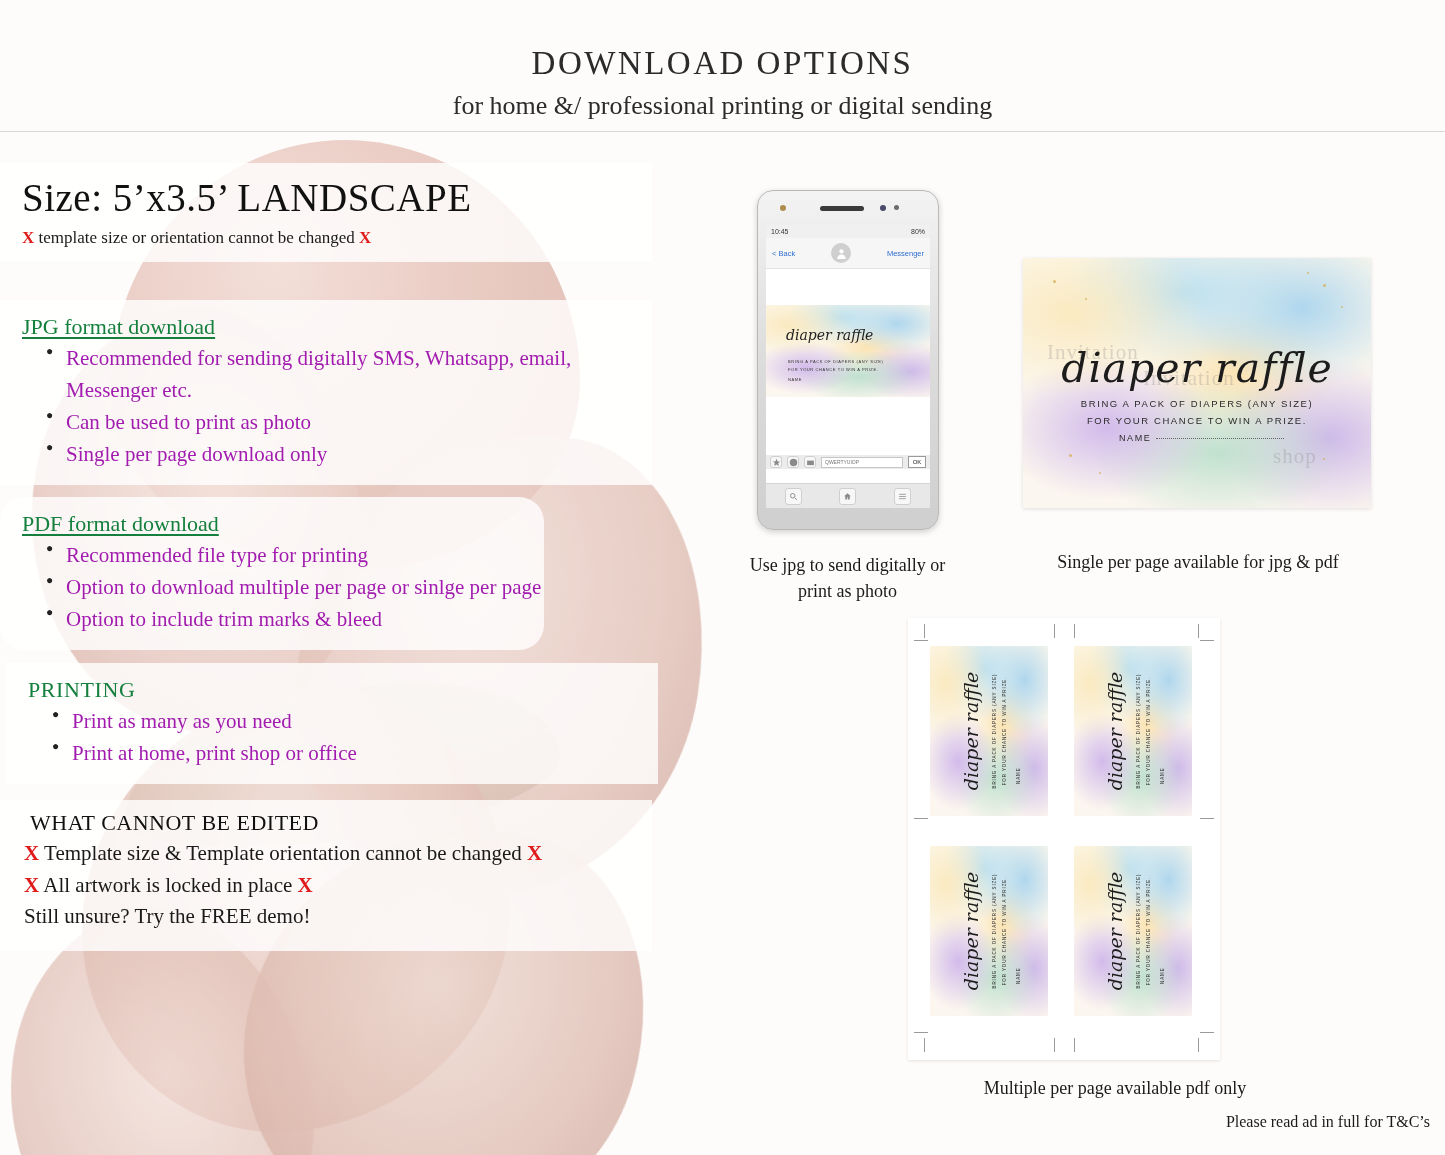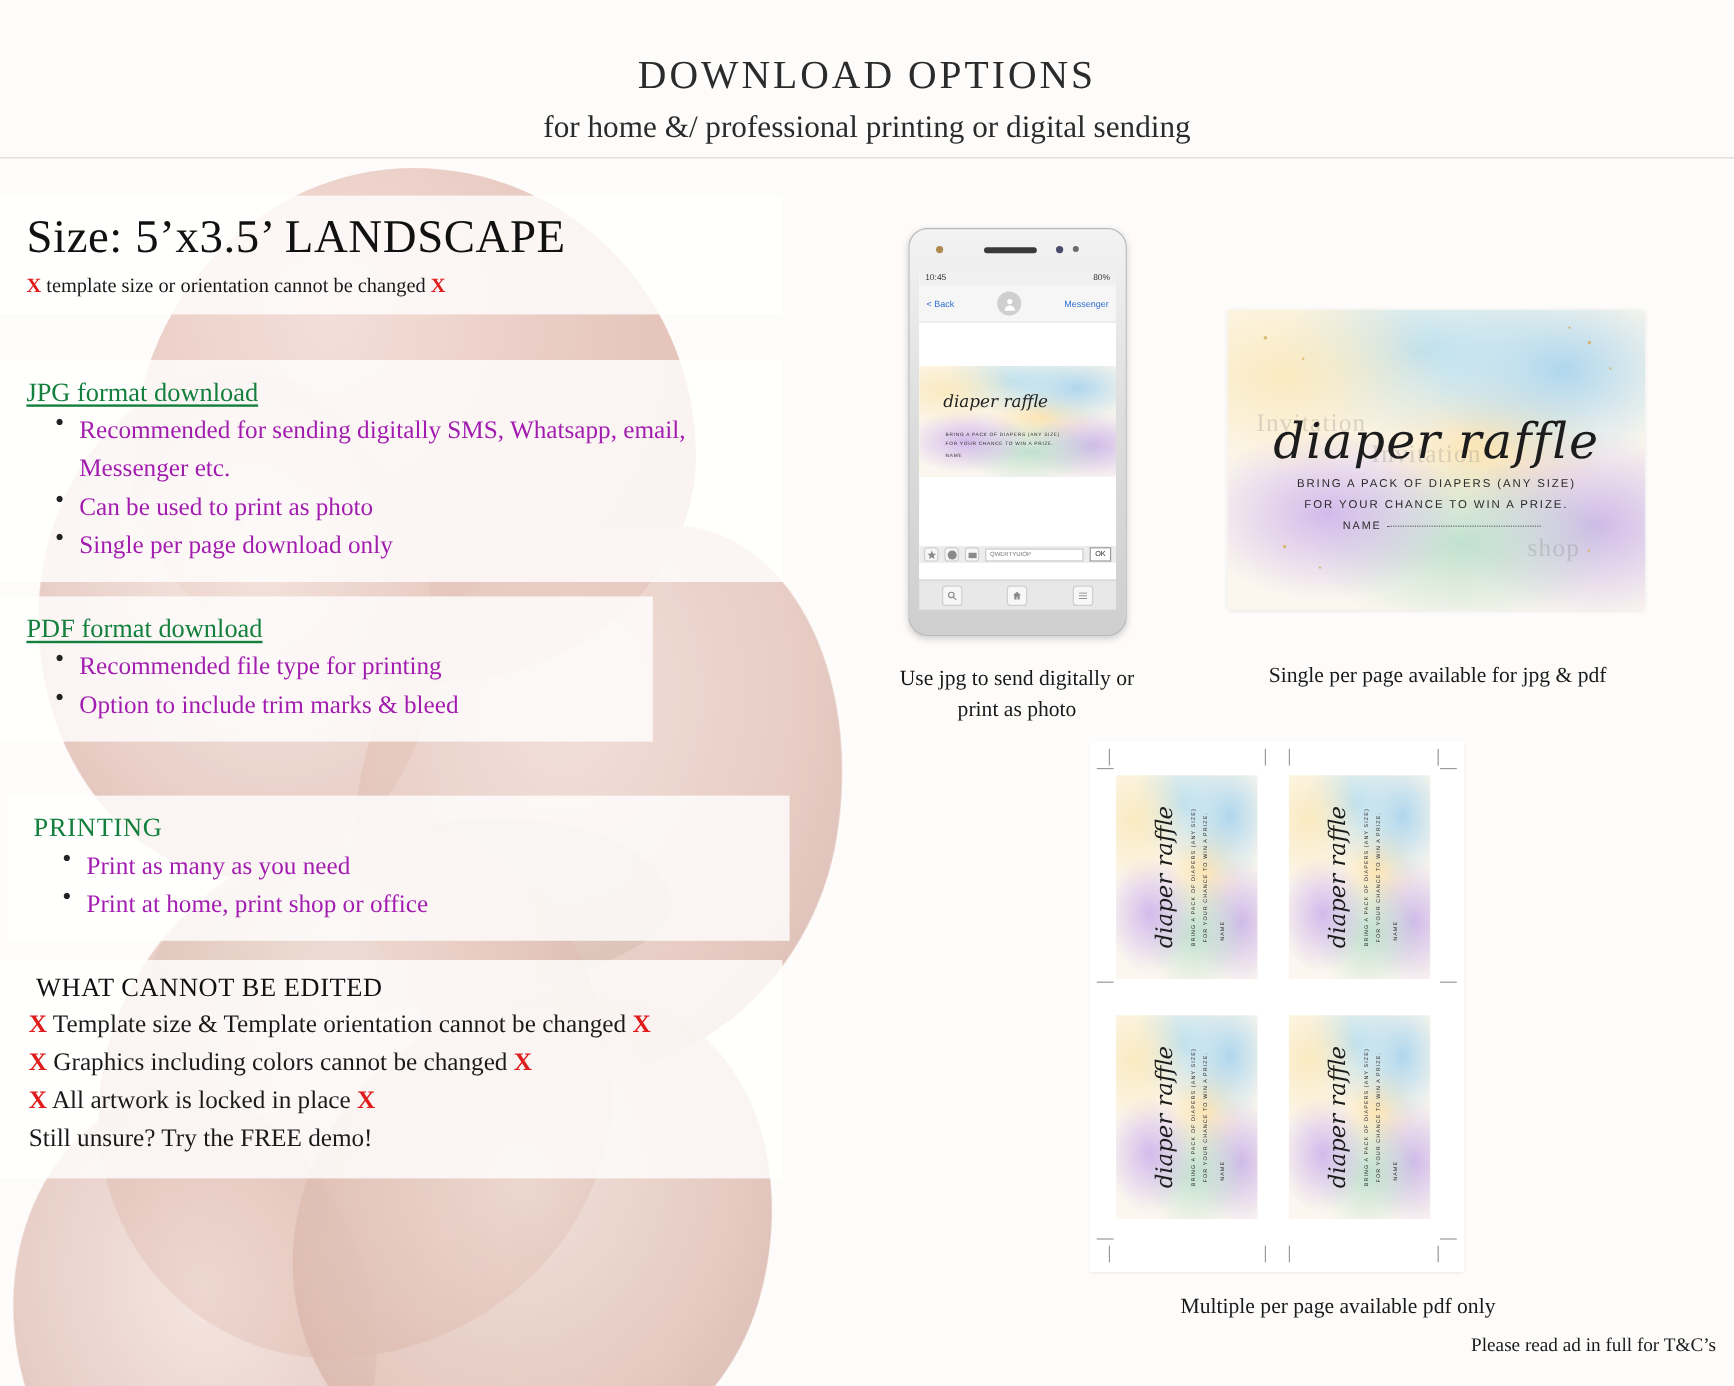--- a/index.html
+++ b/index.html
@@ -86,21 +86,21 @@
   .panel-size { left: 0; top: 163px; width: 652px; padding: 12px 0 14px 0; }
   .size-title {
     font-size: 39px; color: #111; padding-left: 22px; letter-spacing: .5px;
   }
   .size-note {
     font-size: 17px; color: #1a1a1a; padding-left: 22px; margin-top: 8px;
   }
   .x-mark { color: #e01b1b; font-weight: 700; }
 
   .panel-jpg { left: 0; top: 300px; width: 652px; padding: 8px 0 16px 0; }
-  .panel-pdf { left: 0; top: 497px; width: 544px; padding: 8px 0 16px 0; }
+  .panel-pdf { left: 0; top: 497px; width: 544px; padding: 8px 0 16px 0; border-radius: 25px; }
   .panel-printing { left: 6px; top: 663px; width: 652px; padding: 8px 0 16px 0; }
   .panel-cannot { left: 0; top: 800px; width: 652px; padding: 10px 0 18px 0; }
 
   .block-title {
     font-size: 22px; color: #15803d; padding-left: 22px; margin: 6px 0 4px 0;
   }
   .block-title.underline { text-decoration: underline; text-underline-offset: 3px; }
   .block-title.plain { letter-spacing: .6px; }
 
   ul.bullets {
@@ -333,42 +333,38 @@
     <li class="cont">Messenger etc.</li>
     <li>Can be used to print as photo</li>
     <li>Single per page download only</li>
   </ul>
 </div>
 
 <div class="panel panel-pdf">
   <div class="block-title underline">PDF format download</div>
   <ul class="bullets">
     <li>Recommended file type for printing</li>
+    <li>Option to download multiple per page or sinlge per page</li>
     <li>Option to include trim marks &amp; bleed</li>
   </ul>
 </div>
 
 <div class="panel panel-printing">
   <div class="block-title plain">PRINTING</div>
   <ul class="bullets">
     <li>Print as many as you need</li>
     <li>Print at home, print shop or office</li>
   </ul>
 </div>
 
 <div class="panel panel-cannot">
   <div class="cannot-title">WHAT CANNOT BE EDITED</div>
   <div class="cannot-line">
     <span class="x-mark">X</span>
     <span>Template size &amp; Template orientation cannot be changed</span>
-    <span class="x-mark">X</span>
-  </div>
-  <div class="cannot-line">
-    <span class="x-mark">X</span>
-    <span>Graphics including colors cannot be changed</span>
     <span class="x-mark">X</span>
   </div>
   <div class="cannot-line">
     <span class="x-mark">X</span>
     <span>All artwork is locked in place</span>
     <span class="x-mark">X</span>
   </div>
   <div class="cannot-line">Still unsure? Try the FREE demo!</div>
 </div>
 

